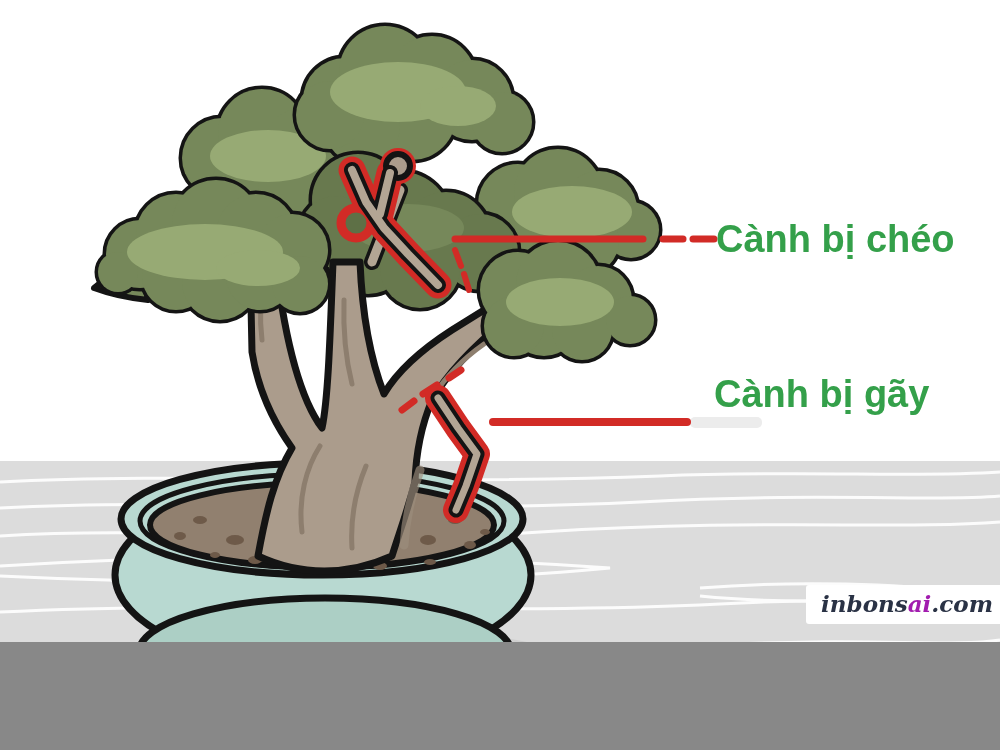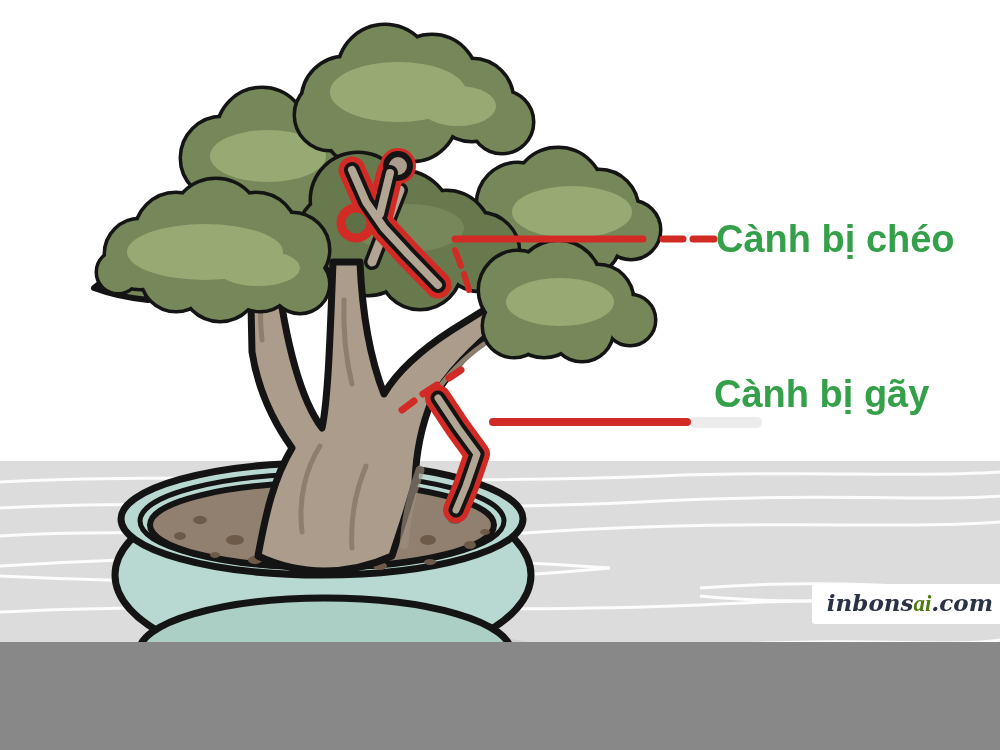--- a/index.html
+++ b/index.html
@@ -13,21 +13,21 @@
     font-size:38px;font-weight:bold;
   }
   .watermark{
     position:absolute;right:10px;bottom:18px;
     background:#ffffff;border-radius:3px;
     padding:7px 15px 9px 15px;
     font-family:"DejaVu Serif",serif;
     font-style:italic;font-weight:bold;font-size:23px;
     color:#2a3245;line-height:1;
   }
-  .watermark .accent{color:#4d7c0f;font-family:Liberation Serif, serif;}
+  .watermark .accent{color:#a21caf;}
 </style>
 </head>
 <body>
 
 <div class="stage">
 <svg width="1000" height="750" viewBox="0 0 1000 750">
 
   <rect x="0" y="0" width="1000" height="750" fill="#ffffff"></rect>
   <rect x="0" y="461" width="1000" height="289" fill="#dcdcdc"></rect>
 

